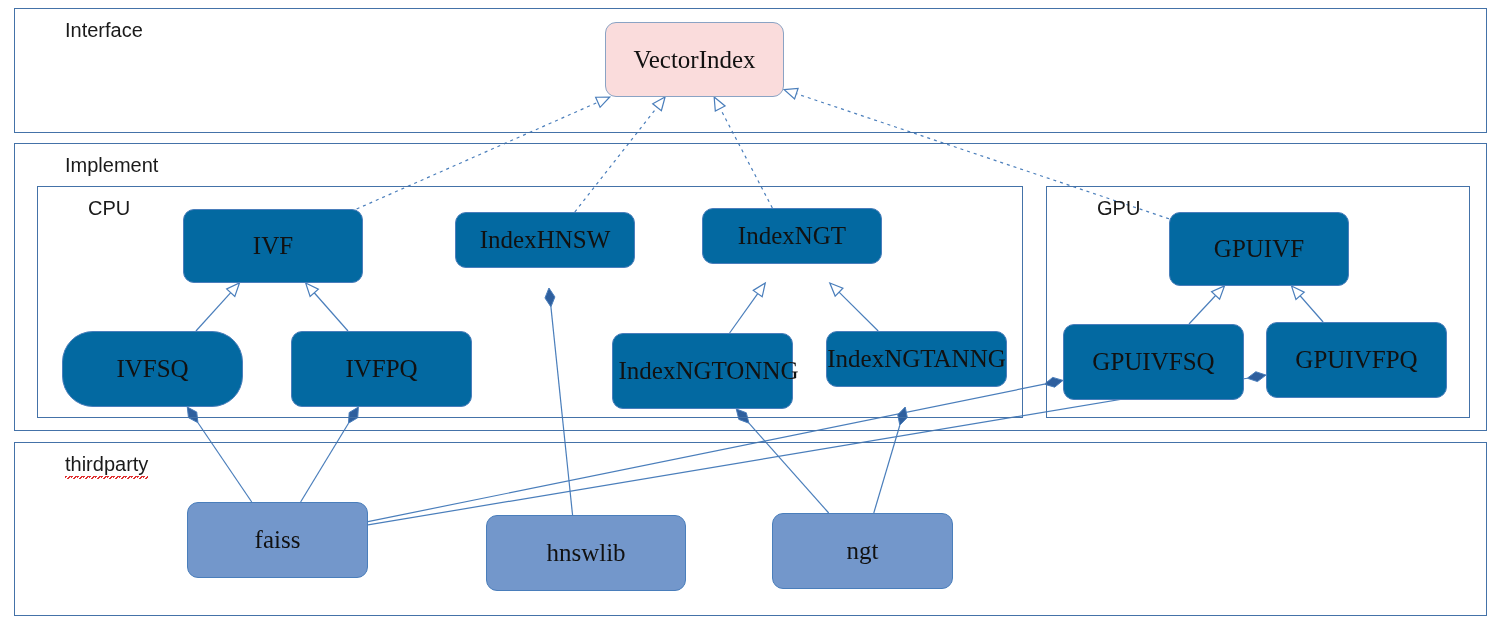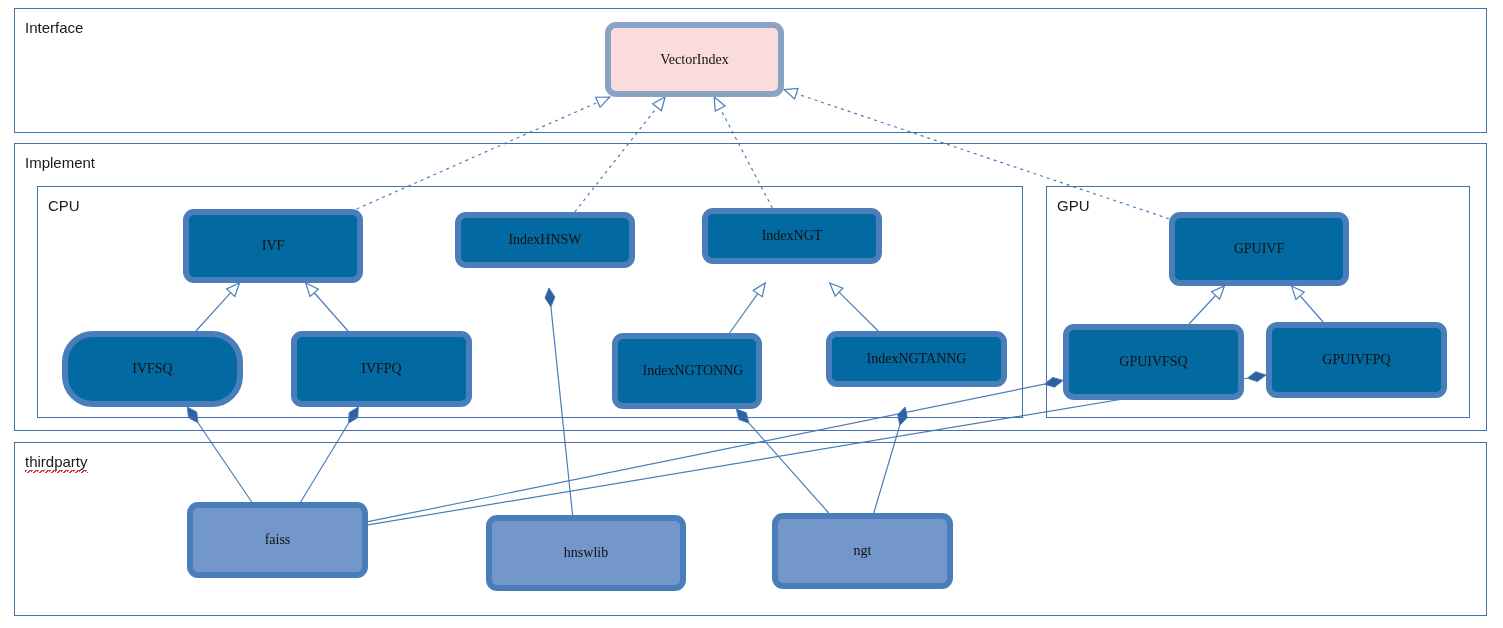--- a/index.html
+++ b/index.html
@@ -1,24 +1,24 @@
 <!DOCTYPE html>
 <html><head>
 <meta charset="utf-8">
 <style>
   html,body{margin:0;padding:0;background:#ffffff;}
   body{width:1503px;height:628px;overflow:hidden;font-family:"Liberation Sans",sans-serif;}
   #canvas{position:relative;width:1503px;height:628px;background:#fff;}
   #wires{position:absolute;left:0;top:0;width:1503px;height:628px;}
   .container{position:absolute;border:1px solid #4472a8;background:transparent;box-sizing:border-box;}
-  .container-label{position:absolute;font-family:"Liberation Sans",sans-serif;font-size:15px;color:#1a1a1a;white-space:nowrap;}
+  .container-label{position:absolute;font-family:"Liberation Sans",sans-serif;font-size:20px;color:#1a1a1a;white-space:nowrap;margin-left:40px;}
   .squiggle{border-bottom:0;background-image:repeating-linear-gradient(135deg,#e03030 0 1.5px,transparent 1.5px 3px);background-size:6px 3px;background-repeat:repeat-x;background-position:0 100%;padding-bottom:3px;}
-  .node{position:absolute;box-sizing:border-box;border:6px solid #1d4ed8;border-radius:11px;
+  .node{position:absolute;box-sizing:border-box;border:1px solid #1d4ed8;border-radius:11px;
         display:flex;align-items:center;justify-content:center;
-        font-family:"Liberation Serif",serif;font-size:14px;color:#111;
+        font-family:"Liberation Serif",serif;font-size:25px;color:#111;
         text-align:center;line-height:1.1;white-space:nowrap;}
   .node.iface{background:#fadcdc;border-color:#8aa3c4;}
   .node.impl{background:#0369a1;border-color:#4a7ebb;}
   .node.third{background:#7397cb;border-color:#4a7ebb;}
 </style>
 </head>
 <body>
 
 <div id="canvas">
   <svg id="wires" viewBox="0 0 1503 628">
@@ -69,21 +69,21 @@
       <div class="container" style="left: 14px; top: 442px; width: 1473px; height: 174px;"></div>
       <div class="container-label squiggle" style="left: 25px; top: 453px;">thirdparty</div>
     </div>
   <div id="nodes-layer">
       <div class="node iface" style="left: 605px; top: 22px; width: 179px; height: 75px;">VectorIndex</div>
       <div class="node impl" style="left: 183px; top: 209px; width: 180px; height: 74px;">IVF</div>
       <div class="node impl" style="left: 455px; top: 212px; width: 180px; height: 56px;">IndexHNSW</div>
       <div class="node impl" style="left: 702px; top: 208px; width: 180px; height: 56px;">IndexNGT</div>
       <div class="node impl" style="left: 62px; top: 331px; width: 181px; height: 76px; border-radius: 31px;">IVFSQ</div>
       <div class="node impl" style="left: 291px; top: 331px; width: 181px; height: 76px;">IVFPQ</div>
-      <div class="node impl" style="left: 612px; top: 333px; width: 150px; height: 76px; padding-left: 12px;">IndexNGTONNG</div>
+      <div class="node impl" style="left: 612px; top: 333px; width: 181px; height: 76px; padding-left: 12px;">IndexNGTONNG</div>
       <div class="node impl" style="left: 826px; top: 331px; width: 181px; height: 56px;">IndexNGTANNG</div>
       <div class="node impl" style="left: 1169px; top: 212px; width: 180px; height: 74px;">GPUIVF</div>
       <div class="node impl" style="left: 1063px; top: 324px; width: 181px; height: 76px;">GPUIVFSQ</div>
       <div class="node impl" style="left: 1266px; top: 322px; width: 181px; height: 76px;">GPUIVFPQ</div>
       <div class="node third" style="left: 187px; top: 502px; width: 181px; height: 76px;">faiss</div>
       <div class="node third" style="left: 486px; top: 515px; width: 200px; height: 76px;">hnswlib</div>
       <div class="node third" style="left: 772px; top: 513px; width: 181px; height: 76px;">ngt</div>
     </div>
 </div>
 

